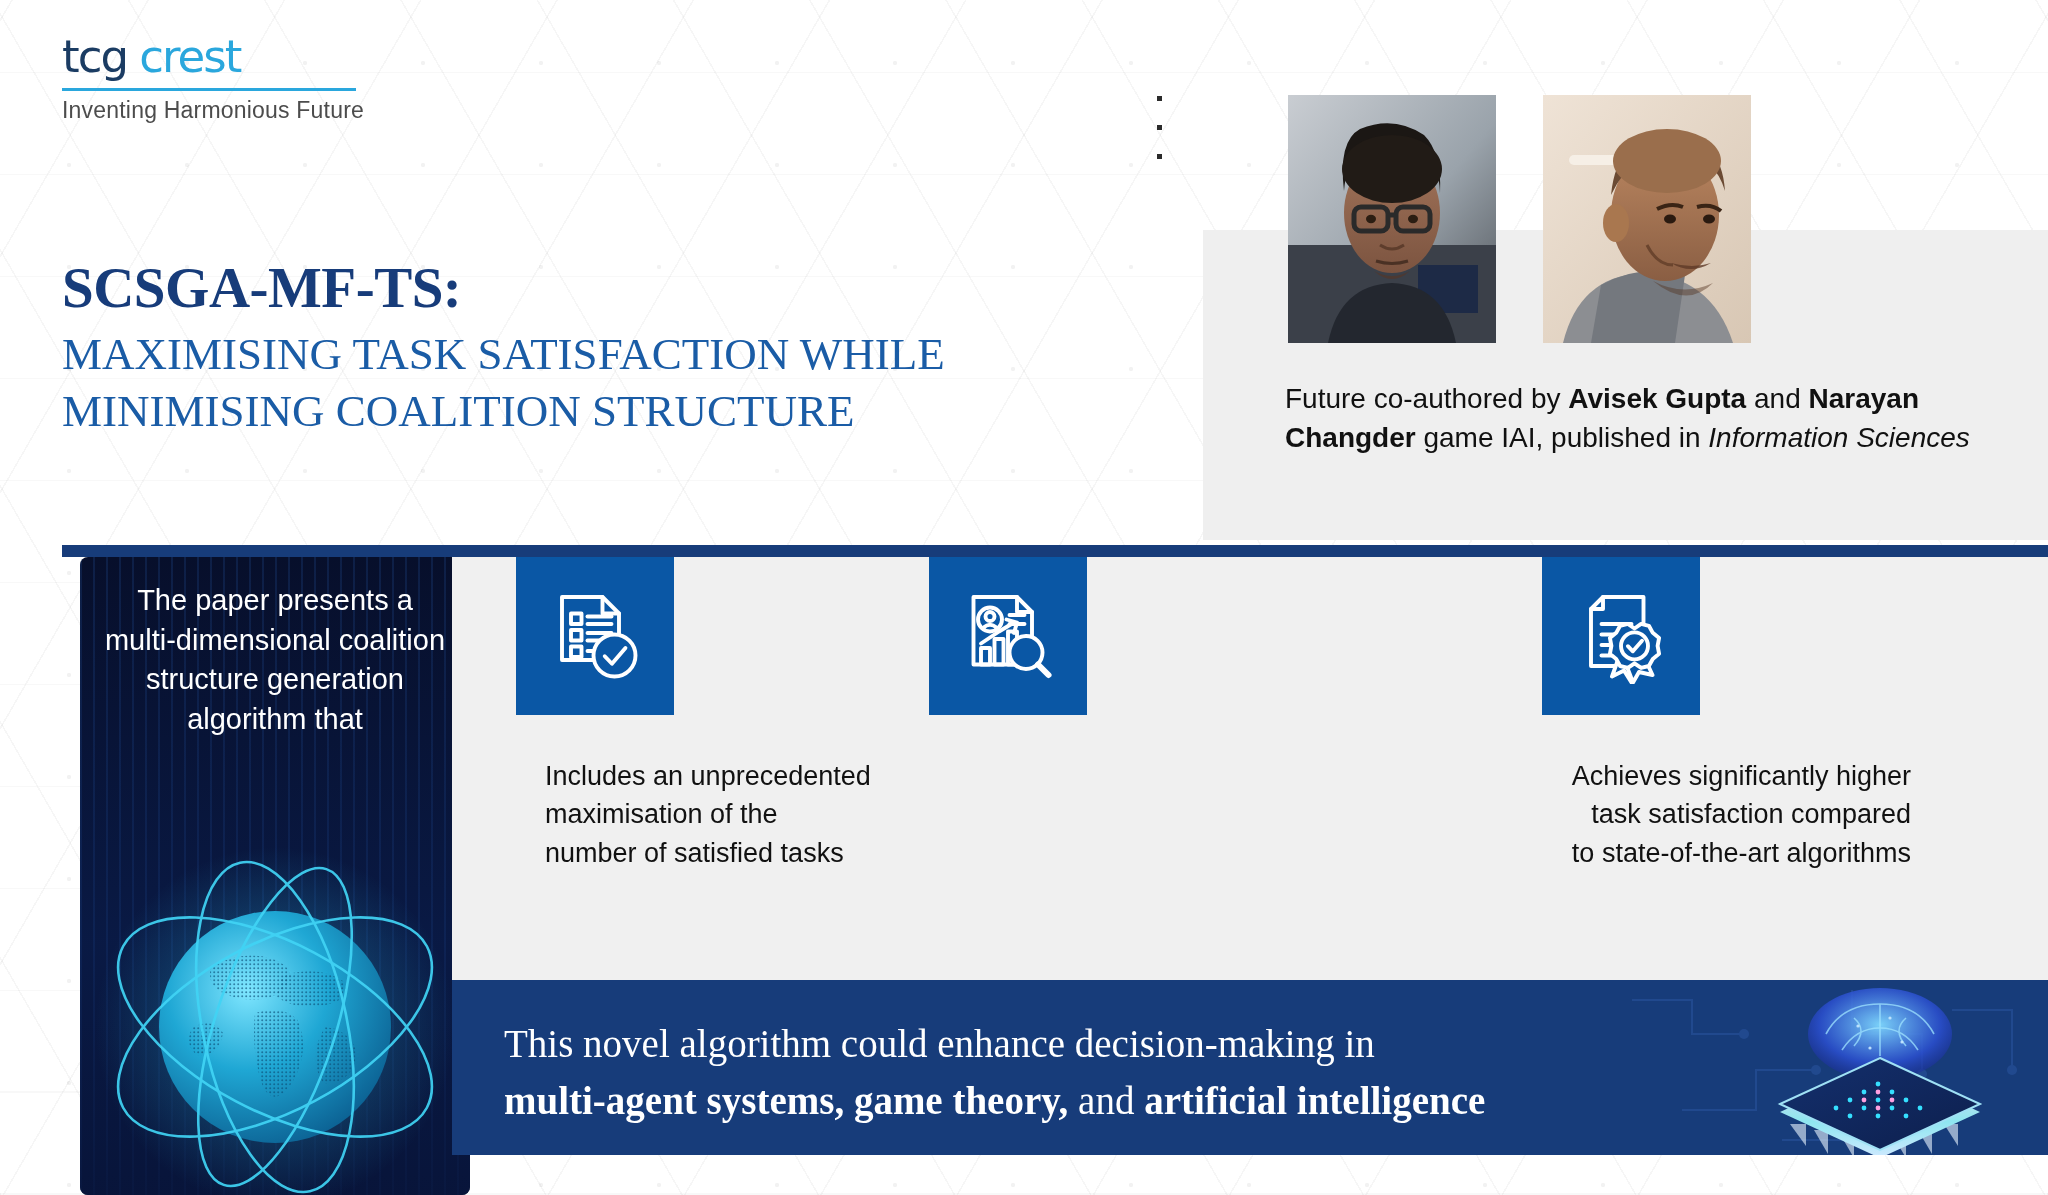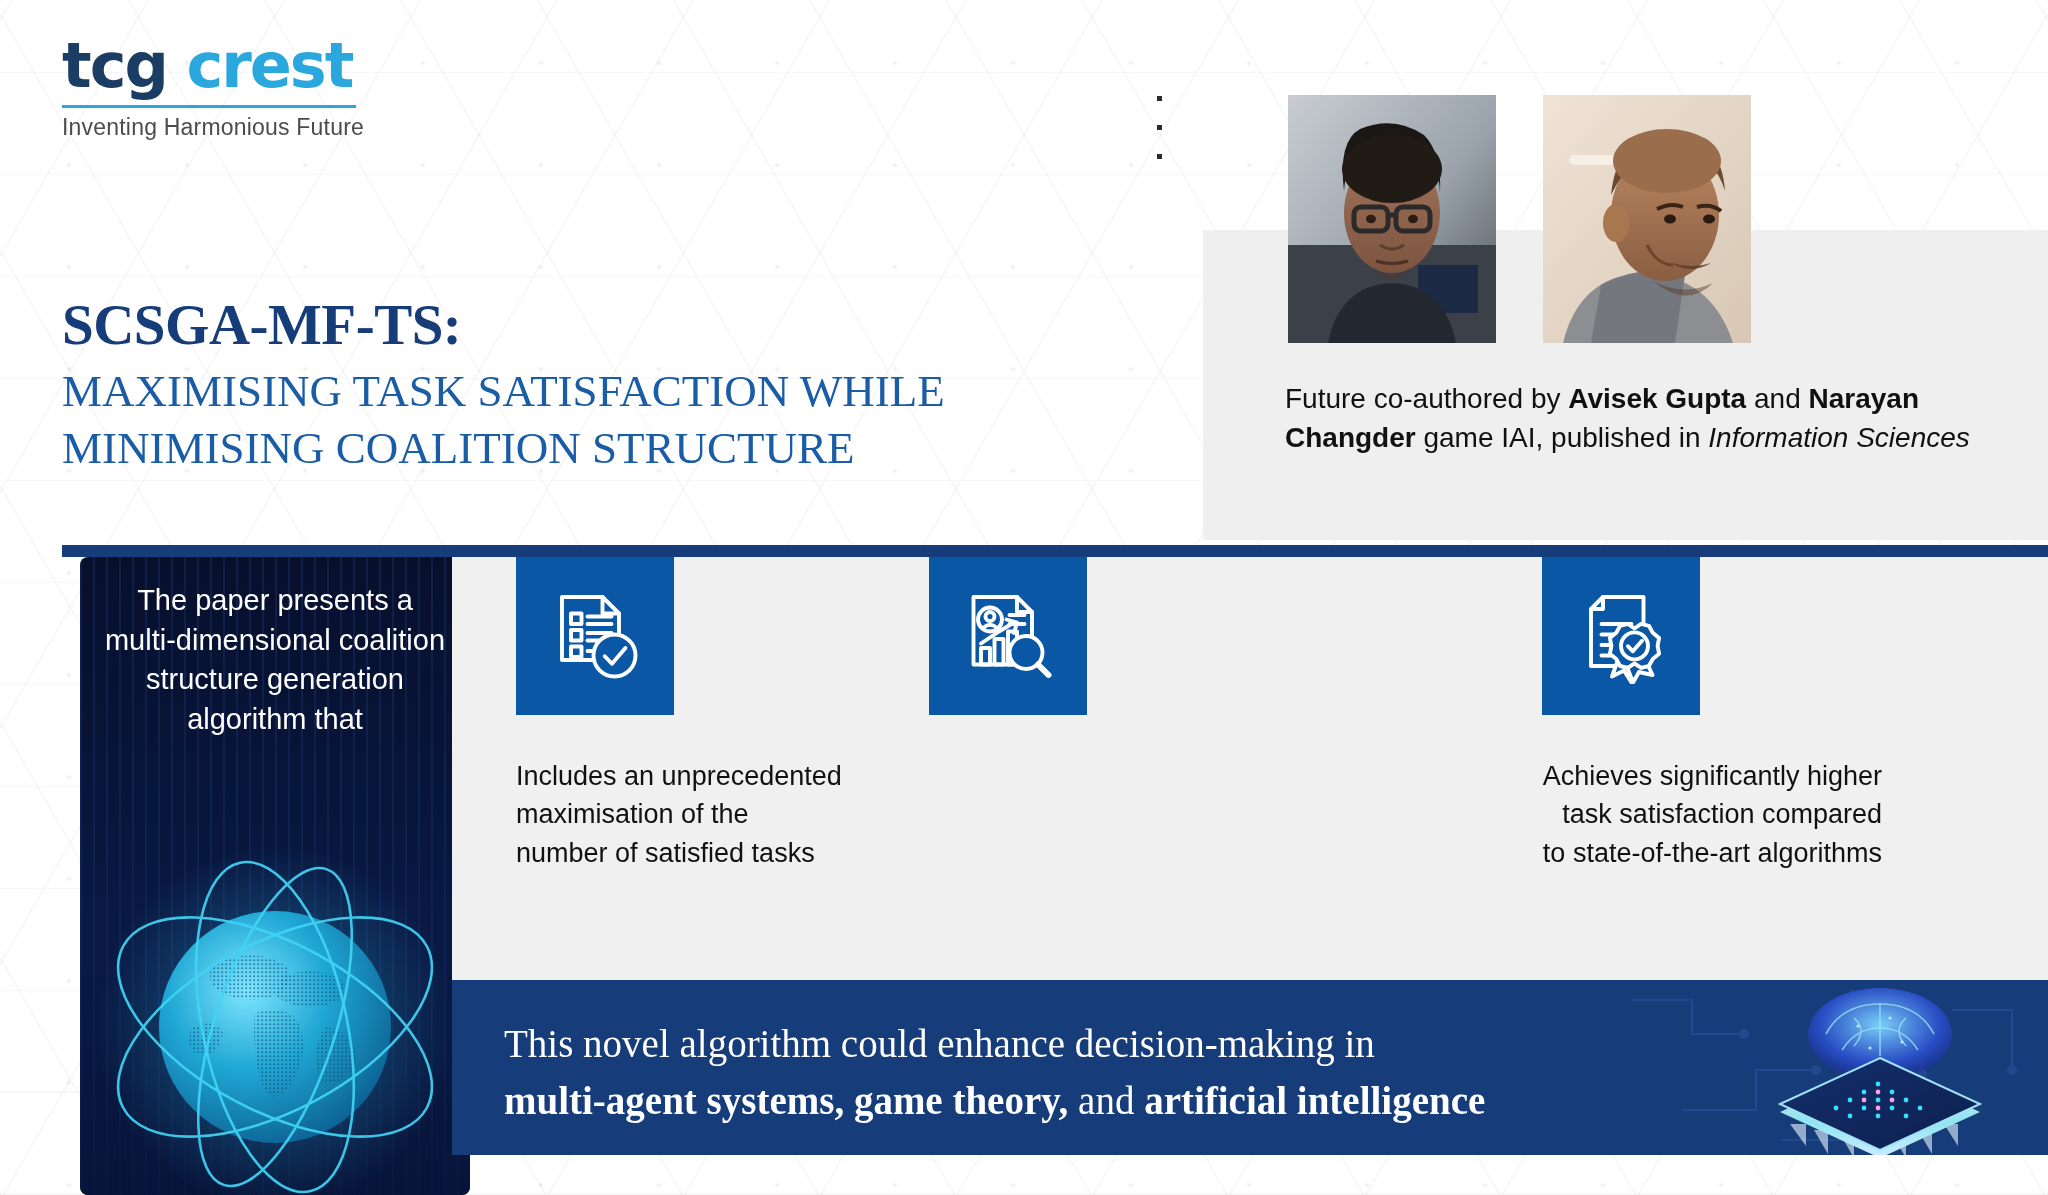--- a/index.html
+++ b/index.html
@@ -26,36 +26,36 @@
     background-size:118px 102px;
     background-position:10px 12px;
   }
 
   .stage{ position:absolute; inset:0; z-index:2; }
 
   
   .logo{ position:absolute; left:62px; top:34px; width:380px; }
   .logo-word{
     font-family:"DejaVu Sans", sans-serif;
-    font-weight:bold; font-size:62px; letter-spacing:-2px; line-height:1.02;
+    font-weight:normal; font-size:45px; letter-spacing:-2px; line-height:1.02;
   }
   .logo-tcg{ color:#1b3c63; }
   .logo-crest{ color:#2aa7dd; }
   .logo-rule{ height:3px; background:#2aa7dd; margin:8px 0 6px 0; width:294px; }
   .logo-tag{
     font-family:"Liberation Sans", sans-serif;
     font-size:23px; color:#4c4c4c; letter-spacing:0.2px;
   }
 
   
   .headline{ position:absolute; left:62px; top:258px; width:1140px; }
   .headline h1{
     font-family:"Liberation Serif", serif;
     font-weight:bold; font-size:57px; color:#173c7a;
-    letter-spacing:-0.5px; line-height:1.05;margin-top:37px;
+    letter-spacing:-0.5px; line-height:1.05;
   }
   .headline h2{
     font-family:"Liberation Serif", serif;
     font-weight:normal; font-size:45px; color:#1a5ca6;
     line-height:1.28; margin-top:8px; letter-spacing:0px;
   }
 
   
   .authors-panel{
     position:absolute; left:1203px; top:230px; width:845px; height:310px;
@@ -111,21 +111,21 @@
     background:#f0f0f0;
   }
   .icon-box{
     position:absolute; top:0; width:158px; height:158px;
     background:#0a57a5; display:flex; align-items:center; justify-content:center;
   }
   .icon-box svg{ width:96px; height:96px; }
   .col-text{
     position:absolute;
     font-family:"Liberation Sans", sans-serif;
-    font-size:27px; line-height:1.42; color:#111;
+    font-size:27px; line-height:1.42; color:#111;margin-left:29px;
   }
 
   
   .cta{
     position:absolute; left:452px; top:980px; width:1596px; height:175px;
     background:#173c7a; overflow:hidden;
   }
   .cta .circuit{
     position:absolute; inset:0; opacity:.55;
   }

